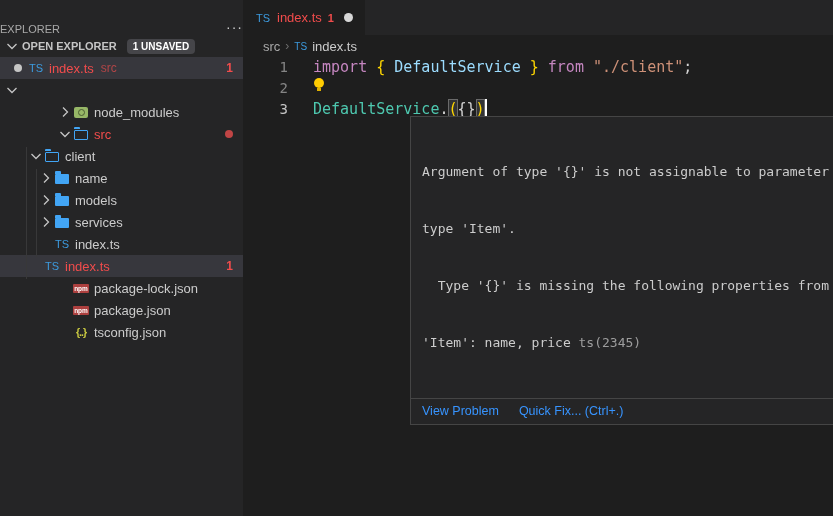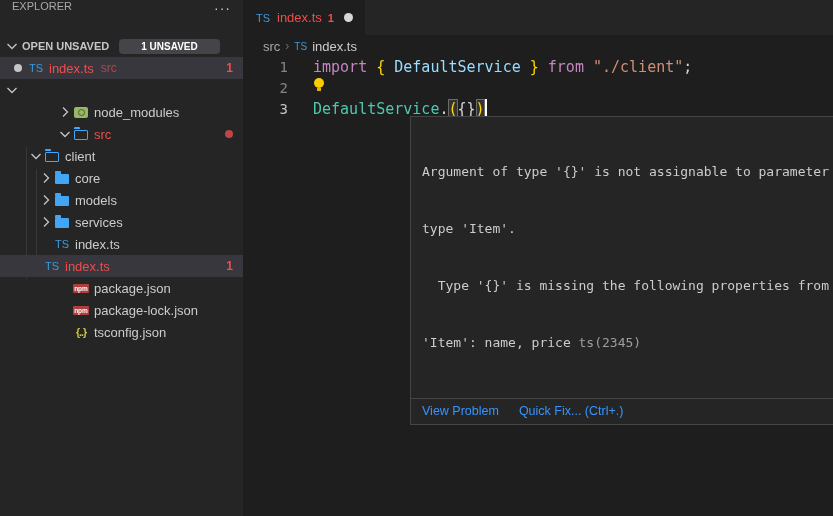--- a/index.html
+++ b/index.html
@@ -11,34 +11,34 @@
     position: relative;
   }
   #root { position: absolute; inset: 0; width: 833px; height: 516px; }
 
   
   .sidebar {
     position: absolute; left: 0; top: 0; width: 243px; height: 516px;
     background: var(--panel-bg); font-size: 13px;
   }
   .sb-header {
-    height: 35px; display: flex; align-items: flex-start;
-    padding: 0 12px; font-size: 11px; color: var(--text-dim);
+    height: 35px; display: flex; align-items: flex-end;
+    padding: 0 0; font-size: 11px; color: var(--text-dim);
   }
   .sb-header .grow { flex: 1; }
   .ellipsis { color: var(--text); font-size: 14px; letter-spacing: 1px; cursor: pointer; }
 
   .sec-header {
     height: 22px; display: flex; align-items: center; gap: 2px;
     padding: 0 4px; font-weight: bold; font-size: 11px; color: #c5c5c5;
     cursor: pointer;
   }
   .badge-pill {
     background: var(--badge-bg); color: #ffffff; font-size: 10px; font-weight: bold;
-    padding: 2px 22px; border-radius: 4px; margin-left: 8px;
+    padding: 2px 6px; border-radius: 4px; margin-left: 8px;
   }
 
   .chev { width: 16px; height: 16px; display: inline-flex; align-items: center; justify-content: center; color: #c5c5c5; flex: none; }
   .chev svg { display: block; }
   .chev.exp svg { transform: rotate(90deg); }
   .chev.none { visibility: hidden; }
 
   .trow {
     height: 22px; display: flex; align-items: center; cursor: pointer;
     padding-right: 10px; position: relative;
@@ -174,21 +174,21 @@
       <span class="grow"></span>
       <span class="ellipsis">···</span>
     </div>
 
     <div class="sec-header">
       <span class="chev exp">
         <svg width="16" height="16" viewBox="0 0 16 16">
             <path d="M6 3.5 L10.5 8 L6 12.5" fill="none" stroke="currentColor" stroke-width="1.3"></path>
           </svg>
       </span>
-      <span>OPEN UNSAVED</span>
+      <span>OPEN EXPLORER</span>
       <span class="badge-pill">1 UNSAVED</span>
     </div>
 
     <div class="trow sel">
       <span class="oe-dot"></span>
       <span class="ficon tsico">TS</span>
       <span class="lbl err">index.ts</span>
       <span class="oe-desc">src</span>
       <span class="grow"></span>
       <span class="count-badge">1</span>
@@ -242,21 +242,21 @@
 
     <div class="trow d3">
       <span class="chev">
         <svg width="16" height="16" viewBox="0 0 16 16">
             <path d="M6 3.5 L10.5 8 L6 12.5" fill="none" stroke="currentColor" stroke-width="1.3"></path>
           </svg>
       </span>
       <span class="ficon">
           <span class="folder-solid"></span>
         </span>
-      <span class="lbl">core</span>
+      <span class="lbl">name</span>
     </div>
 
     <div class="trow d3">
       <span class="chev">
         <svg width="16" height="16" viewBox="0 0 16 16">
             <path d="M6 3.5 L10.5 8 L6 12.5" fill="none" stroke="currentColor" stroke-width="1.3"></path>
           </svg>
       </span>
       <span class="ficon">
           <span class="folder-solid"></span>
@@ -288,29 +288,29 @@
       <span class="lbl err">index.ts</span>
       <span class="grow"></span>
       <span class="count-badge">1</span>
     </div>
 
     <div class="trow d1">
       <span class="chev none"></span>
       <span class="ficon">
           <span class="npmico">npm</span>
         </span>
+      <span class="lbl">package-lock.json</span>
+    </div>
+
+    <div class="trow d1">
+      <span class="chev none"></span>
+      <span class="ficon">
+          <span class="npmico">npm</span>
+        </span>
       <span class="lbl">package.json</span>
-    </div>
-
-    <div class="trow d1">
-      <span class="chev none"></span>
-      <span class="ficon">
-          <span class="npmico">npm</span>
-        </span>
-      <span class="lbl">package-lock.json</span>
     </div>
 
     <div class="trow d1">
       <span class="chev none"></span>
       <span class="ficon jsonico">{..}</span>
       <span class="lbl">tsconfig.json</span>
     </div>
 
     <div class="guide" style="left:26px; top:147px; height:132px;"></div>
     <div class="guide" style="left:36px; top:169px; height:88px;"></div>

